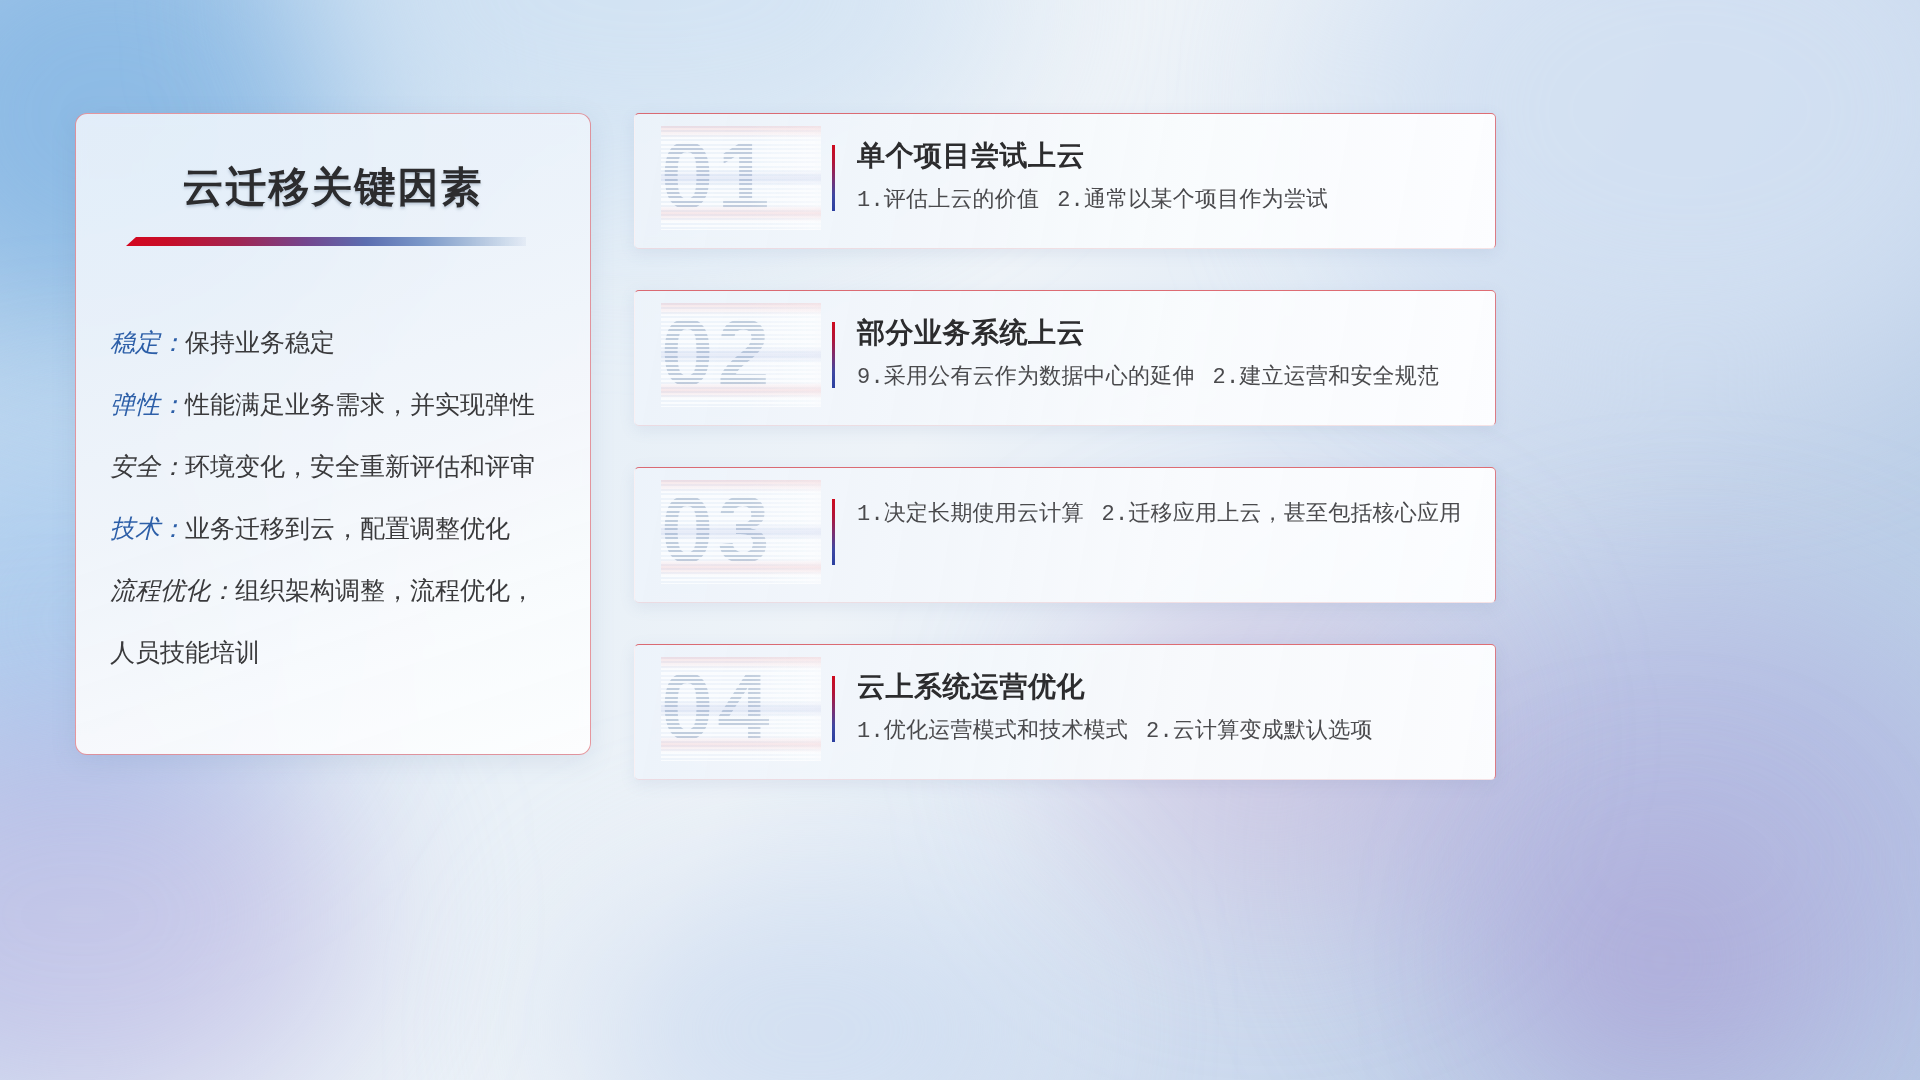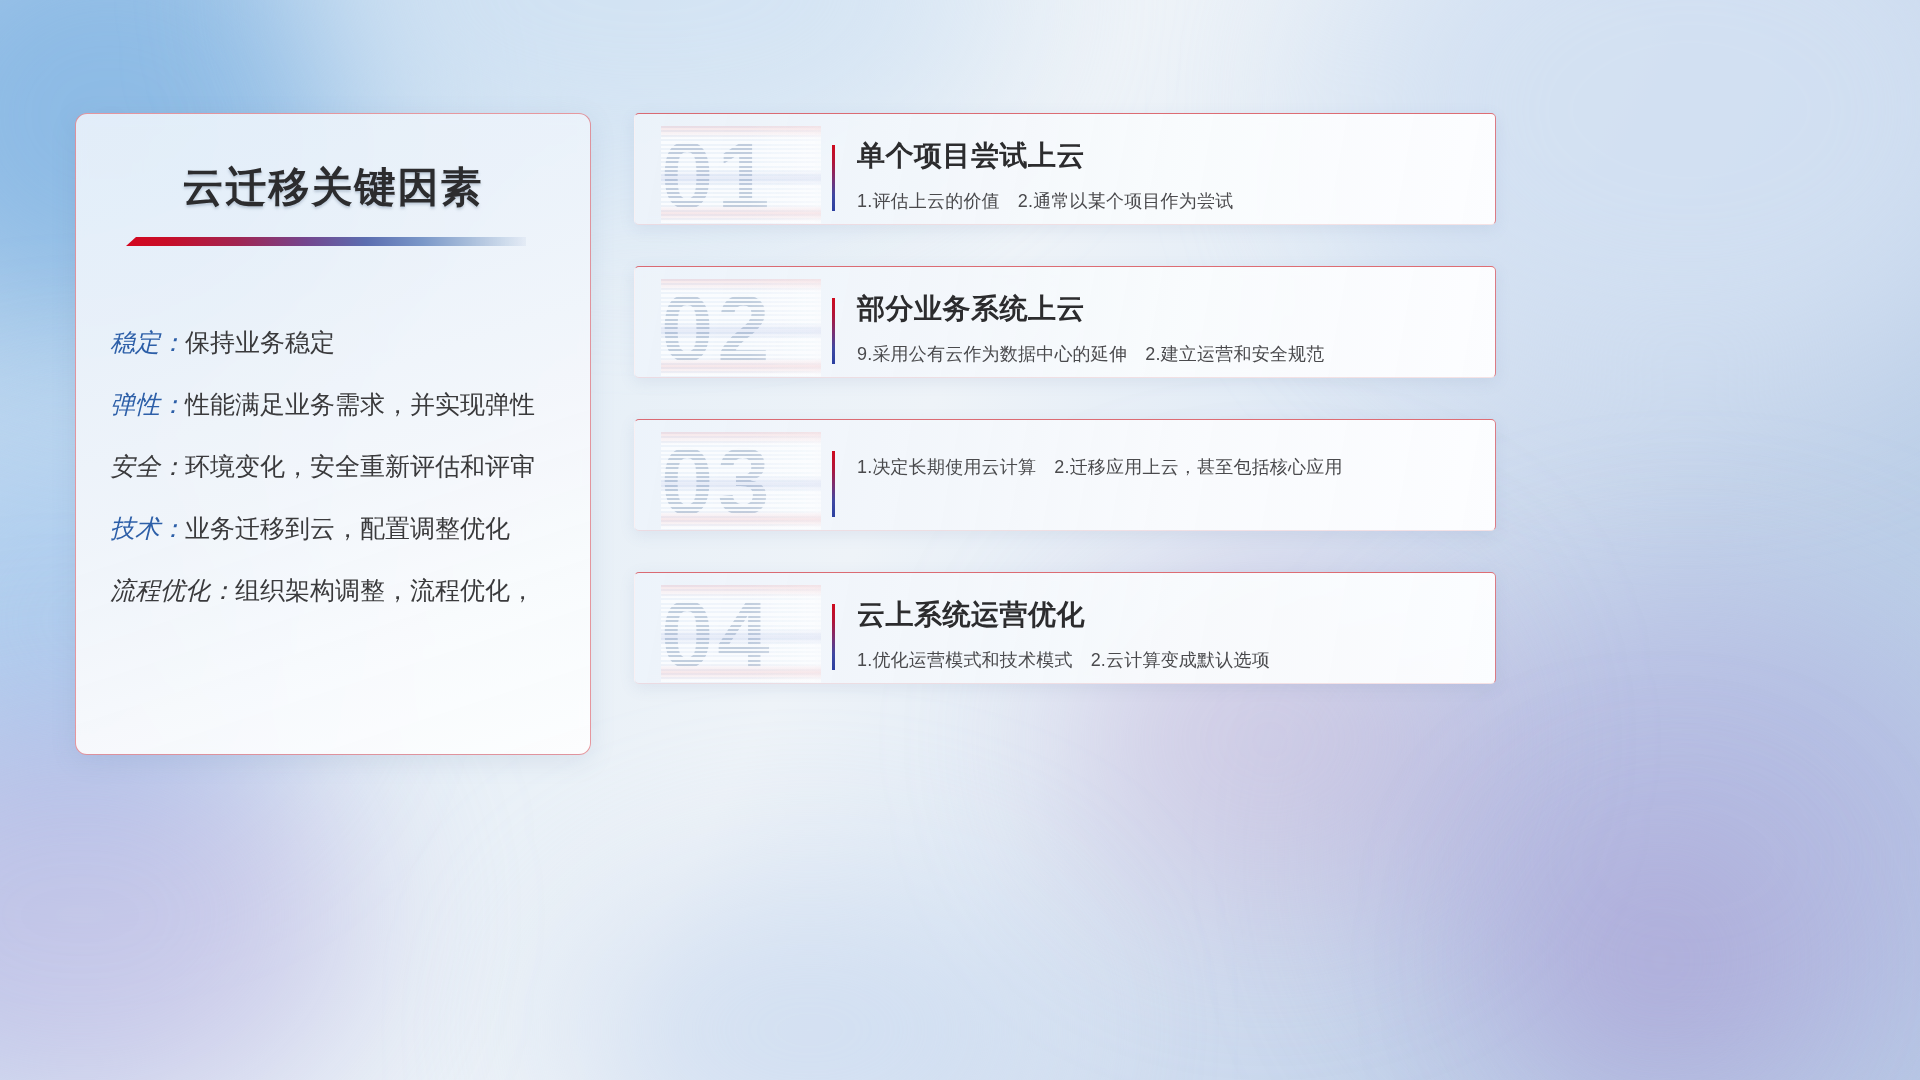--- a/index.html
+++ b/index.html
@@ -91,21 +91,21 @@
   }
   .factor-row .k { font-weight:normal;font-style:italic; }
   .factor-row .k.blue { color:#2d5fa8; }
   .factor-row .k.dark { color:#3a3a3c; }
   .factor-row .v { color:#3a3a3c; }
 
   
   #cards { position:absolute; left:634px; top:113px; }
   .card {
     position:relative;
-    width:862px; height:112px;
+    width:862px; height:136px;
     margin-bottom:41px;
     border-radius:5px;
     border-top:1.4px solid rgba(211,60,70,0.75);
     border-right:1.4px solid rgba(211,60,70,0.65);
     border-bottom:1px solid rgba(228,160,168,0.30);
     border-left:1px solid rgba(228,180,188,0.18);
     background:linear-gradient(100deg,
       rgba(237,243,250,0.90) 0%,
       rgba(243,247,251,0.92) 35%,
       rgba(249,251,253,0.95) 62%,
@@ -154,22 +154,23 @@
     background:linear-gradient(180deg,
       #cf0a1e 0%, #b21438 26%, #7a2f72 52%, #3f48a2 76%, #2b3fa0 100%);
   }
   .card-body { position:absolute; left:222px; top:22px; right:20px; }
   .card-title {
     font-size:28px; font-weight:bold; color:#2c2c2e;
     letter-spacing:0.5px; line-height:40px;
   }
   .card-sub {
     margin-top:12px;
-    font-size:18px; color:#4a4a4d; letter-spacing:0.2px;
+    font-size:22px; color:#4a4a4d; letter-spacing:0.2px;
     line-height:26px;
+    font-family:Liberation Mono, monospace;
   }
   .card-sub .sp { display:inline-block; width:18px; }
 </style>
 </head>
 <body>
 
 <div id="bg">
   <div class="bg-base"></div>
   <div class="blob blob-a"></div>
   <div class="blob blob-b"></div>
@@ -186,20 +187,21 @@
 
   <div id="left-panel">
     <div id="panel-title">云迁移关键因素</div>
     <div id="title-accent"></div>
     <div id="factor-list">
         <div class="factor-row"><span class="k blue">稳定：</span><span class="v">保持业务稳定</span></div>
         <div class="factor-row"><span class="k blue">弹性：</span><span class="v">性能满足业务需求，并实现弹性</span></div>
         <div class="factor-row"><span class="k dark">安全：</span><span class="v">环境变化，安全重新评估和评审</span></div>
         <div class="factor-row"><span class="k blue">技术：</span><span class="v">业务迁移到云，配置调整优化</span></div>
         <div class="factor-row"><span class="k dark">流程优化：</span><span class="v">组织架构调整，流程优化，</span></div>
+        <div class="factor-row"><span class="k dark"></span><span class="v">人员技能培训</span></div>
       </div>
   </div>
 
   <div id="cards">
       <div class="card">
         <div class="card-num">
           <div class="glyph">01</div>
           <div class="stripes"></div>
           <div class="tint"></div>
         </div>

